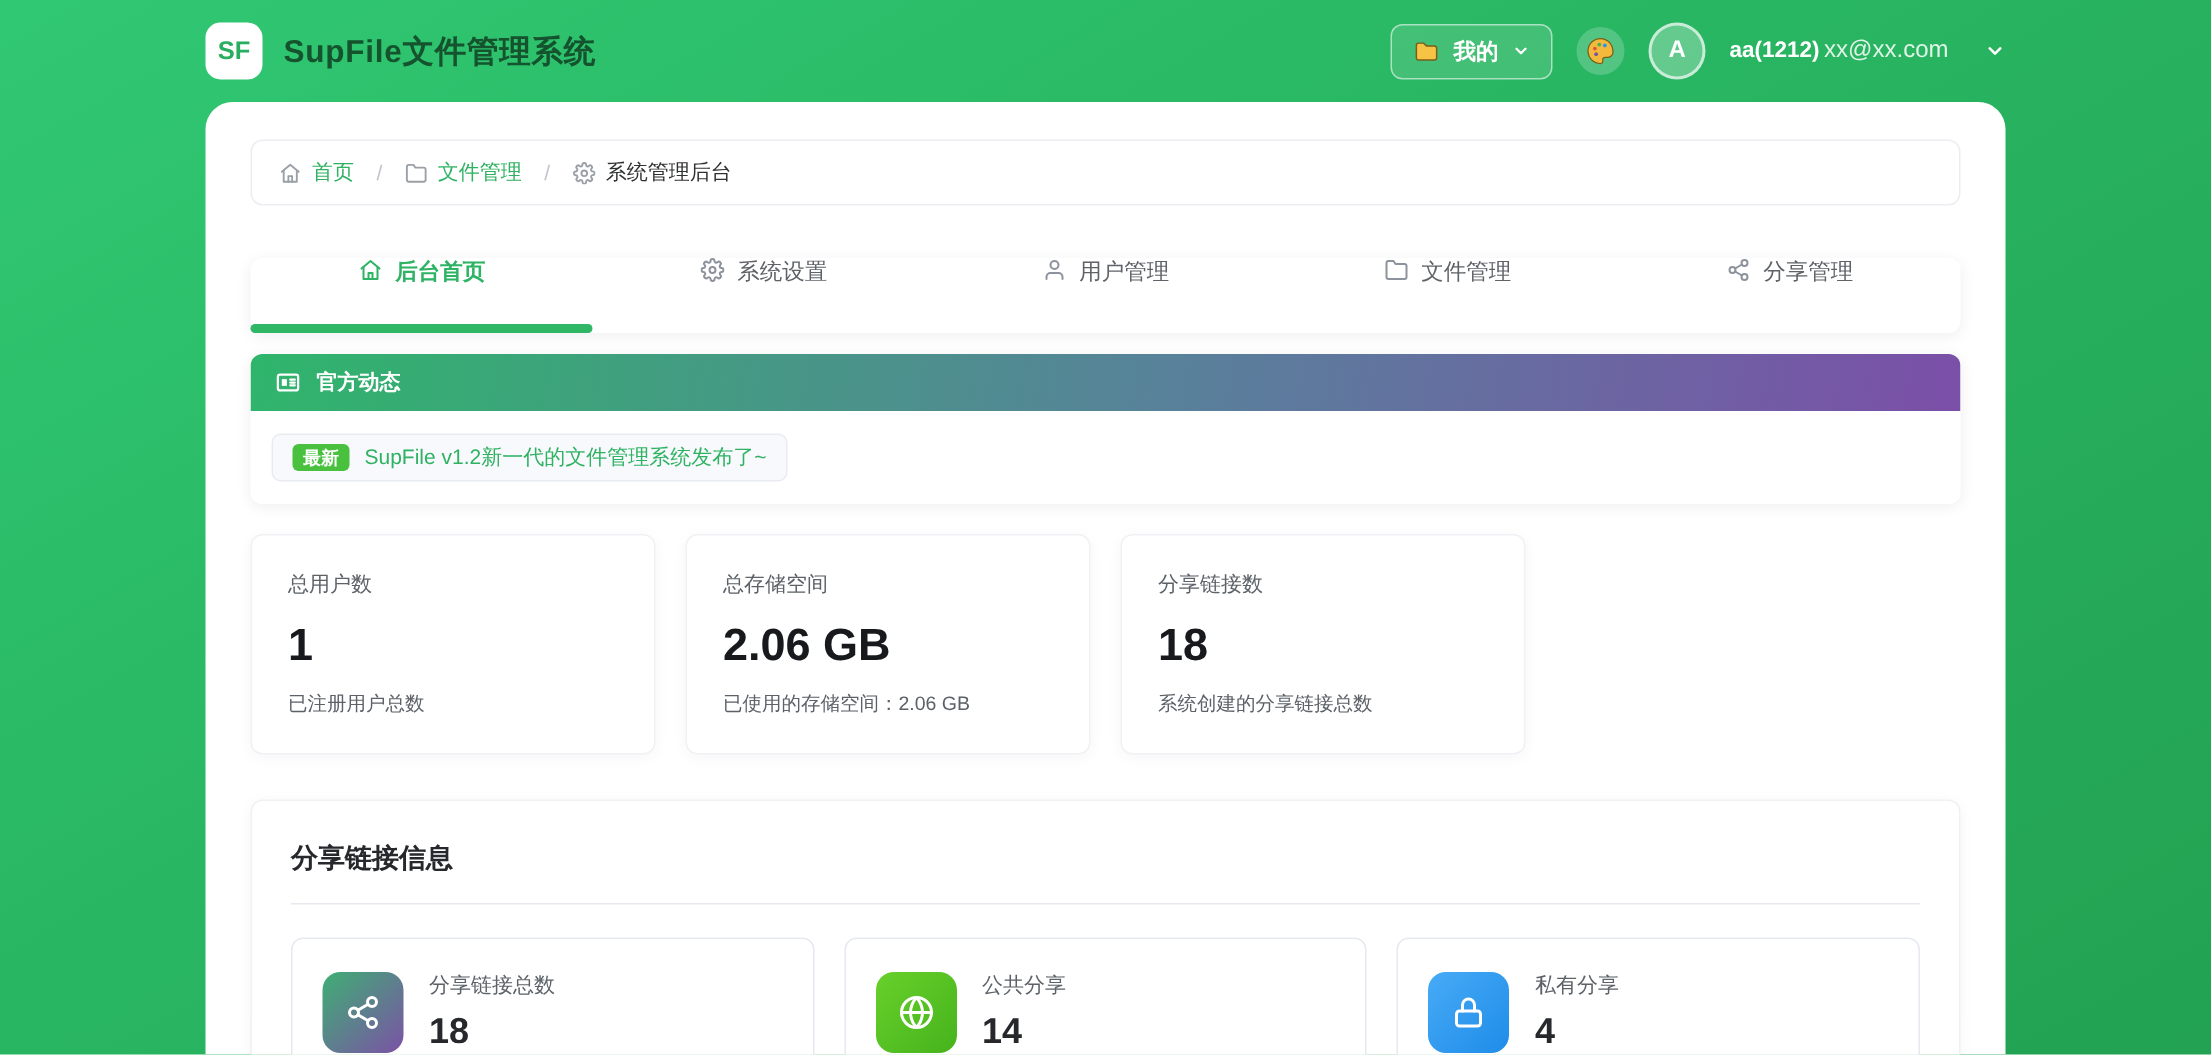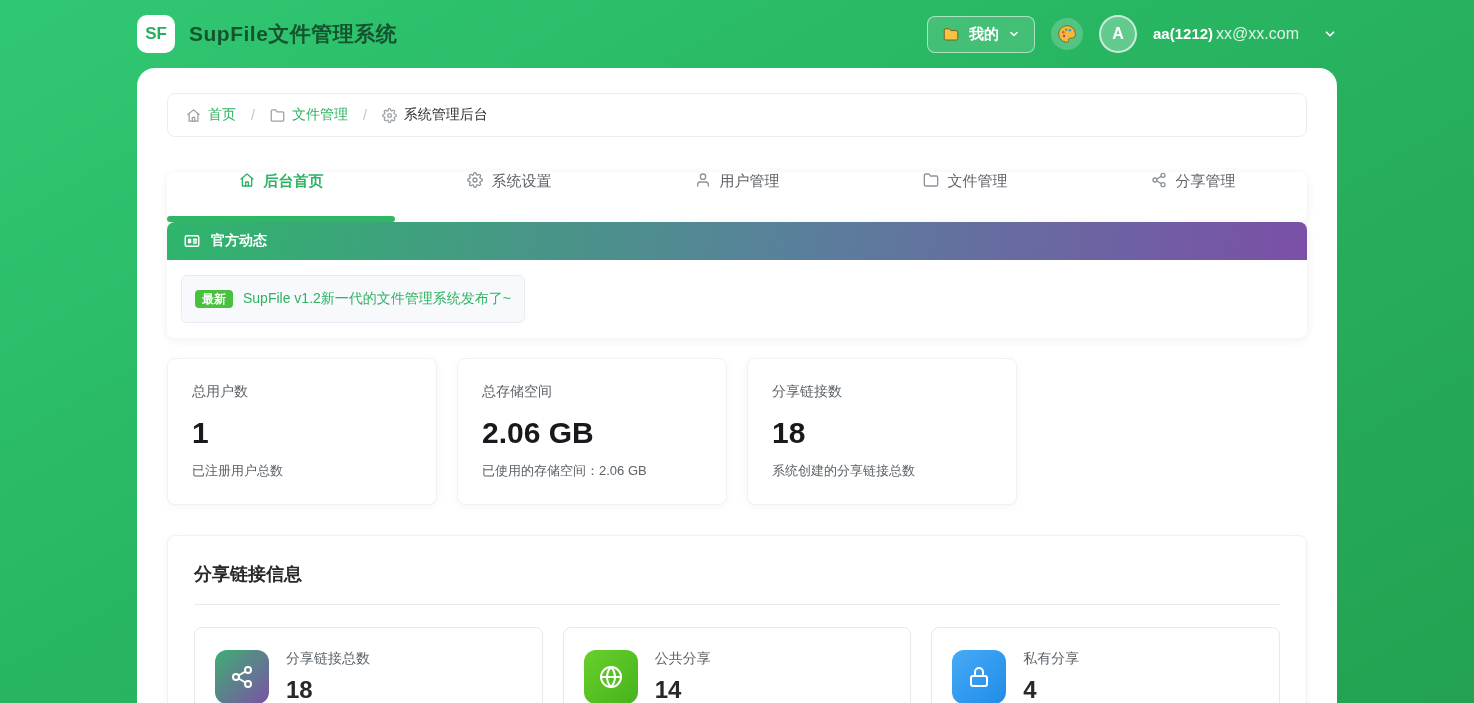--- a/index.html
+++ b/index.html
@@ -48,27 +48,27 @@
     box-shadow:0 2px 10px rgba(31,35,41,.07); }
   .tab { flex:1; display:flex; align-items:flex-start; justify-content:center; gap:9px;
     font-size:15px; color:#5f6368; cursor:pointer; position:relative; }
   .tab .ic { color:#8d939c; }
   .tab.active { color:#2cb363; font-weight:700; }
   .tab.active .ic { color:#2cb363; }
   .tab.active::after { content:''; position:absolute; left:0; right:0; bottom:0;
     height:6px; background:#2fb766; border-radius:3px; }
 
   
-  .banner { border-radius:8px; overflow:hidden; box-shadow:0 2px 10px rgba(31,35,41,.07); }
+  .banner { margin-top:14px; border-radius:8px; overflow:hidden; box-shadow:0 2px 10px rgba(31,35,41,.07); }
   .banner-head { height:38px; display:flex; align-items:center; gap:10px; padding:0 16px;
     background:linear-gradient(100deg,#2fb56b 0%,#59809b 55%,#7b4fa8 100%);
     color:#fff; font-weight:700; font-size:14px; }
   .banner-body { background:#fff; padding:15px 14px; display:flex; gap:10px; }
   .news-pill { display:flex; align-items:center; gap:10px; background:#f7f9fc;
-    border:1px solid #e8ecf2; border-radius:6px; padding:0 13px; height:48px; cursor:pointer; }
+    border:1px solid #e8ecf2; border-radius:6px; padding:0 13px; height:32px; cursor:pointer; }
   .news-badge { font-size:12px; color:#fff; border-radius:4px; padding:3px 7px; line-height:1; font-weight:700; }
   .badge-new { background:#49c13f; }
   .badge-hot { background:#f56c6c; }
   .news-text { color:#2fb261; font-size:14px; }
 
   
   .stats { margin-top:20px; display:grid; grid-template-columns:repeat(4,1fr); gap:20px; }
   .stat-card { border:1px solid #f0f1f4; border-radius:8px; padding:24px;
     box-shadow:0 2px 10px rgba(31,35,41,.04); background:#fff; }
   .stat-label { font-size:14px; color:#5c6268; }

